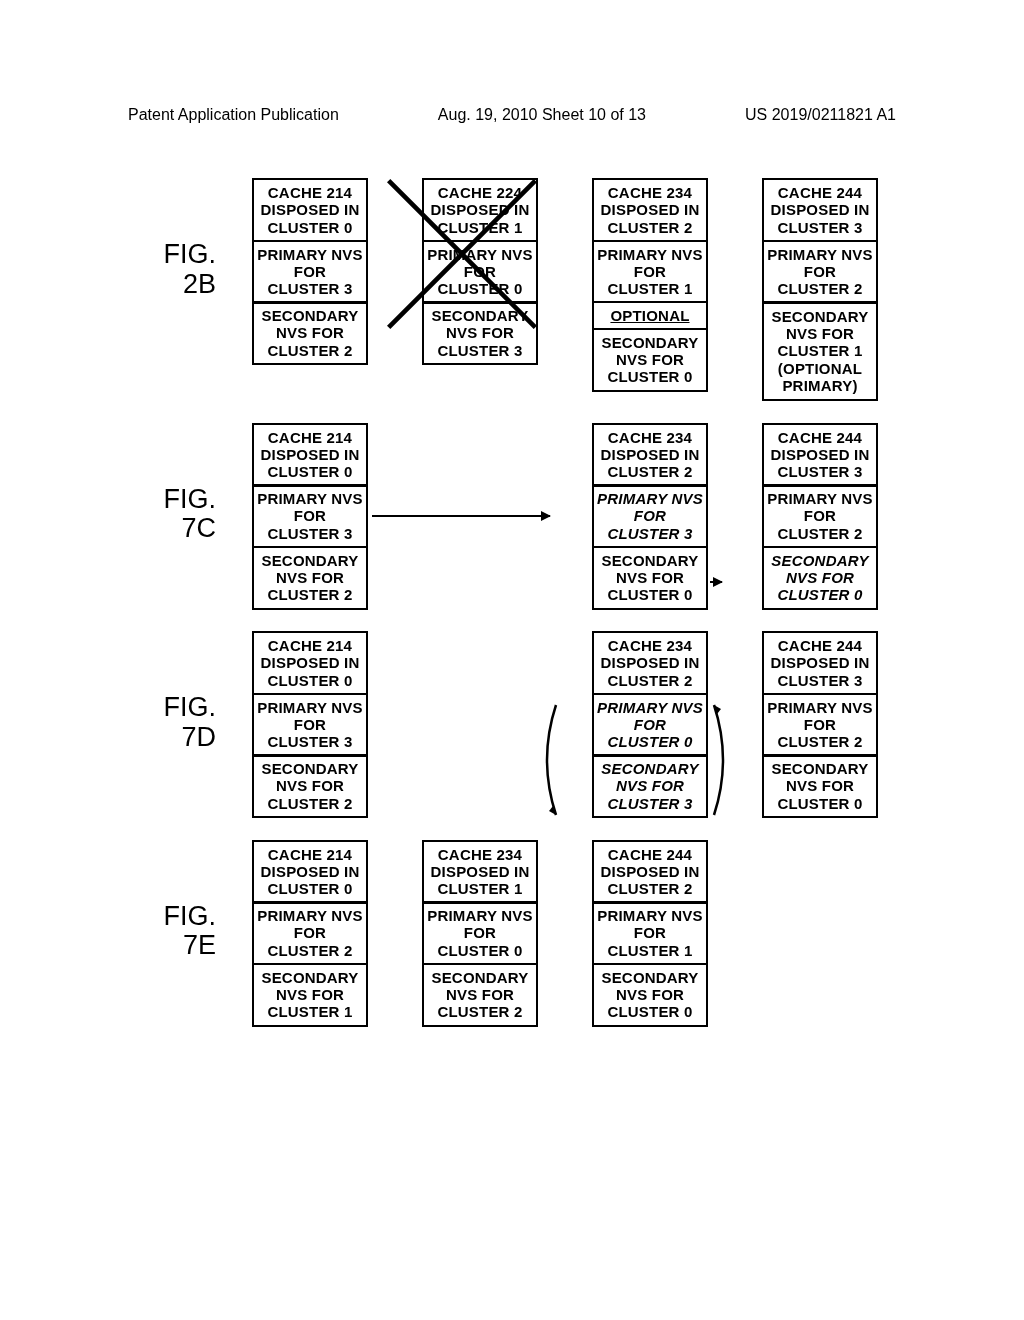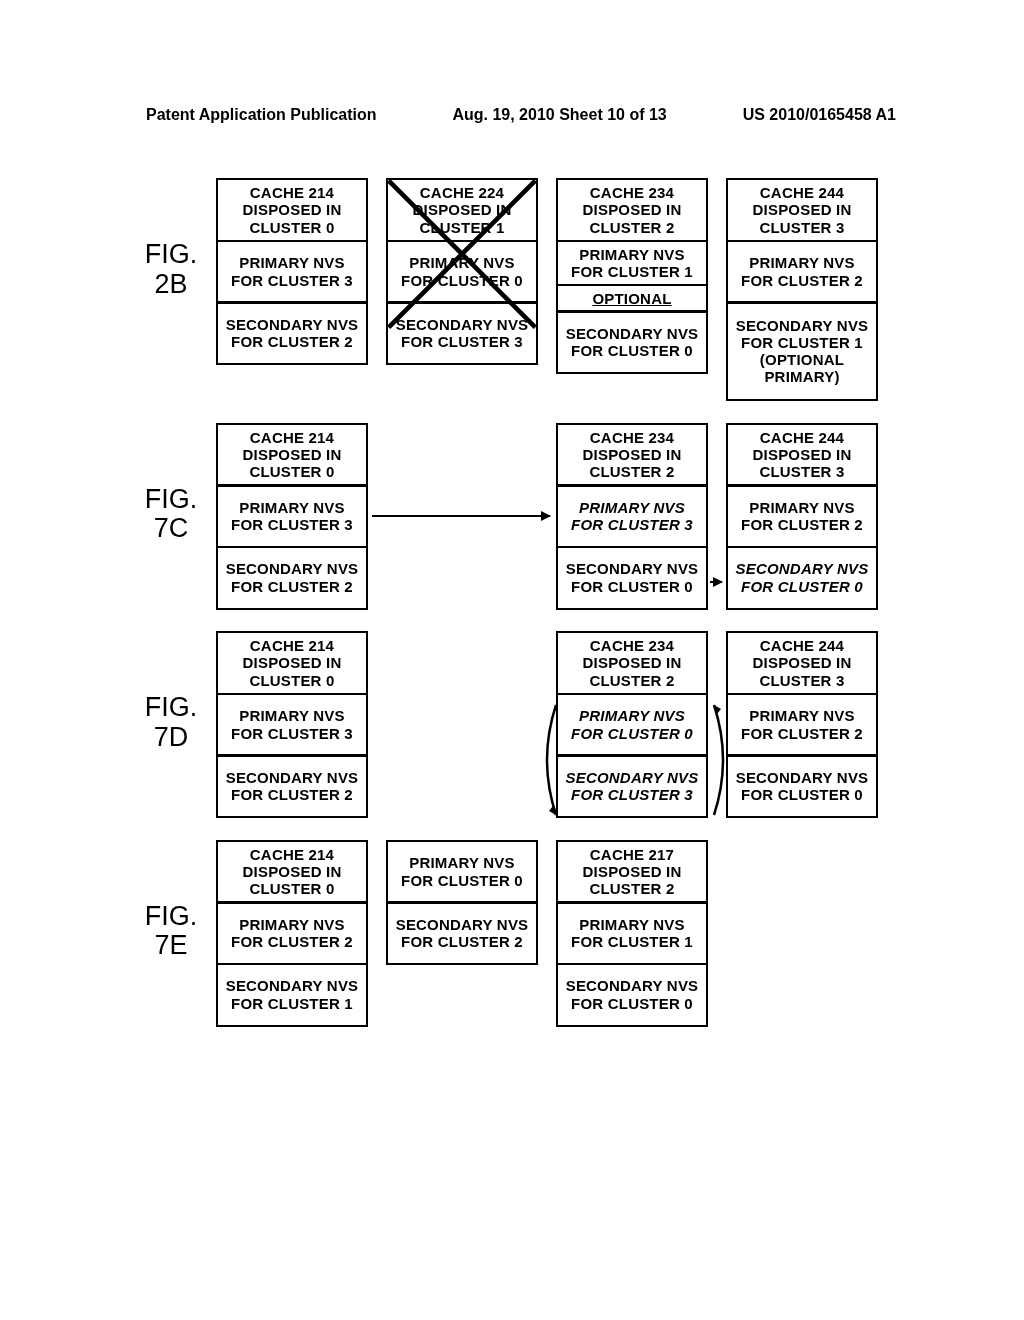--- a/index.html
+++ b/index.html
@@ -14,40 +14,40 @@
   .header {
     position: absolute;
     top: 106px;
     left: 0;
     width: 100%;
     display: flex;
     justify-content: space-between;
     padding: 0 128px;
     font-size: 16px;
   }
-  .header .bold { font-weight: bold; margin-left: 18px; }
+  .header .bold { font-weight: normal; }
   .content {
     position: absolute;
     top: 178px;
     left: 126px;
     width: 772px;
   }
   .fig-row {
     display: flex;
     align-items: flex-start;
     margin-bottom: 24px;
   }
   .fig-label {
     width: 90px;
     font-size: 27px;
     font-weight: normal;
     line-height: 1.1;
     padding-top: 62px;
     flex-shrink: 0;
-    text-align: center;
+    text-align: right;
     font-family: Arial, sans-serif;
   }
   .columns {
     display: flex;
     gap: 18px;
     flex: 1;
     position: relative;
   }
   .col {
     width: 152px;
@@ -63,20 +63,21 @@
     font-weight: bold;
     text-align: center;
     line-height: 1.15;
     margin-bottom: -2.5px;
     min-height: 64px;
     display: flex;
     flex-direction: column;
     justify-content: center;
     letter-spacing: 0.2px;
     font-stretch: condensed;
+    margin-left: 36px;
   }
   .cell.ital { font-style: italic; }
   .sub { display:block; }
   .arrow-h {
     position: absolute;
     height: 2px;
     background: #000;
   }
   .arrow-h::after, .arrow-short::after {
     content: '';
@@ -102,21 +103,21 @@
     position: absolute;
     pointer-events: none;
   }
 </style>
 </head>
 <body>
 
 <div class="header">
   <span class="bold">Patent Application Publication</span>
   <span class="bold">Aug. 19, 2010  Sheet 10 of 13</span>
-  <span class="bold">US 2010/0165458 A1</span>
+  <span class="bold">US 2019/0211821 A1</span>
 </div>
 
 <div class="content">
 
   <div class="fig-row">
     <div class="fig-label">
       <span>FIG.</span><br>
       <span>2B</span>
     </div>
     <div class="columns">
@@ -216,24 +217,25 @@
       <span>FIG.</span><br>
       <span>7E</span>
     </div>
     <div class="columns">
       <div class="col">
         <div class="cell">CACHE 214 DISPOSED IN CLUSTER 0</div>
         <div class="cell">PRIMARY NVS FOR CLUSTER 2</div>
         <div class="cell">SECONDARY NVS FOR CLUSTER 1</div>
       </div>
       <div class="col">
+        <div class="cell">CACHE 234 DISPOSED IN CLUSTER 1</div>
         <div class="cell">PRIMARY NVS FOR CLUSTER 0</div>
         <div class="cell">SECONDARY NVS FOR CLUSTER 2</div>
       </div>
       <div class="col">
-        <div class="cell">CACHE 217 DISPOSED IN CLUSTER 2</div>
+        <div class="cell">CACHE 244 DISPOSED IN CLUSTER 2</div>
         <div class="cell">PRIMARY NVS FOR CLUSTER 1</div>
         <div class="cell">SECONDARY NVS FOR CLUSTER 0</div>
       </div>
     </div>
   </div>
 
 </div>
 
 </body></html>

